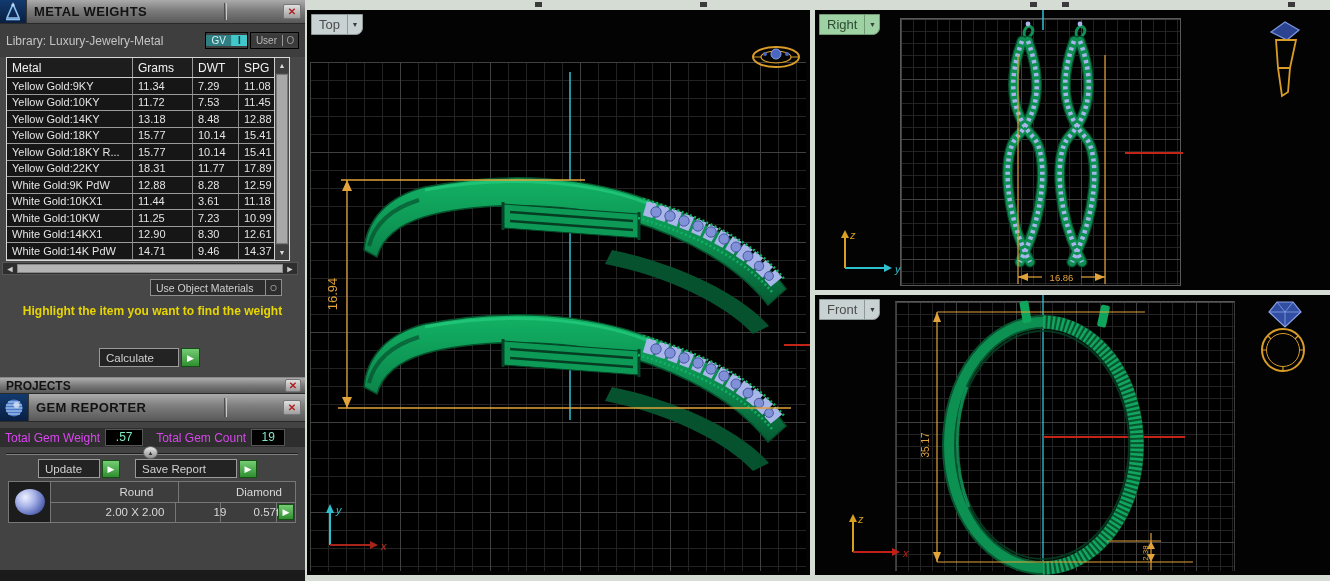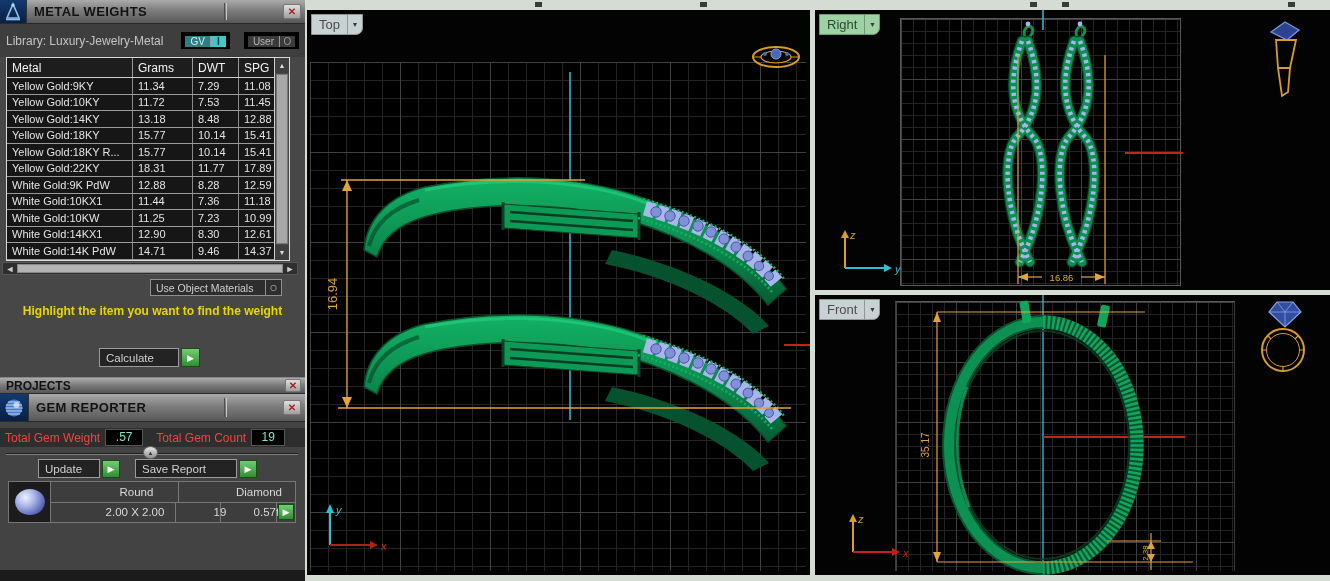--- a/index.html
+++ b/index.html
@@ -18,21 +18,21 @@
   .groove { width:3px; height:70%; border-left:1px solid #4f4f4f; border-right:1px solid #c9c9c9; margin-left:auto; }
   .xbtn { width:18px; height:15px; margin:0 4px 0 56px; background:linear-gradient(#e0e0e0,#9f9f9f);
     border:1px solid #777; border-radius:2px; color:#b02020; font-size:10px; font-weight:bold;
     display:flex; align-items:center; justify-content:center; line-height:1; }
   .icon-tile { width:27px; height:100%; display:flex; align-items:center; justify-content:center;
     background:linear-gradient(#123a6e,#0a1f42); border-right:1px solid #333; }
 
   .library-row { position:absolute; left:0; top:24px; width:305px; height:33px; background:#3e3e3e;
     display:flex; align-items:center; padding:0 6px; }
   .library-label { color:#c4c4c4; font-size:12px; }
-  .toggle { display:flex; align-items:flex-start; height:17px; border:4px solid #000000; margin-left:14px; }
+  .toggle { display:flex; align-items:center; height:17px; border:1px solid #000000; margin-left:2px; }
   .toggle .tlabel { font-size:10px; padding:0 5px; display:flex; align-items:center; }
   .toggle .tstate { width:16px; display:flex; align-items:center; justify-content:center; font-size:10px; border-left:1px solid #979797; }
   .gv .tlabel { background:#2e7f83; color:#d8eeee; }
   .gv .tstate { background:#41c6ca; color:#073b3c; font-weight:bold; }
   .user .tlabel { background:#3a3a3a; color:#b8b8b8; }
   .user .tstate { background:#3a3a3a; color:#9a9a9a; }
 
   .mtable { position:absolute; left:6px; top:57px; width:284px; height:204px; background:#141414;
     border:1px solid #d9d9d9; display:flex; }
   .mtable-main { flex:1; display:flex; flex-direction:column; overflow:hidden; }
@@ -62,21 +62,21 @@
     border:1px solid #145014; color:#fff; font-size:9px; display:flex; align-items:center; justify-content:center; }
 
   .projects-bar { position:absolute; left:0; top:377px; width:305px; height:17px;
     background:linear-gradient(#adadad,#7a7a7a 50%,#565656); border-top:1px solid #888; border-bottom:1px solid #2a2a2a;
     display:flex; align-items:center;gap:20px; }
   .projects-bar .ptitle { font-weight:bold; font-size:12px; color:#121212; padding-left:6px; }
   .projects-bar .xbtn { margin-left:auto; width:16px; height:13px; }
 
   .gr-body { position:absolute; left:0; top:422px; width:305px; height:148px; background:#434343; }
   .totals { position:absolute; left:0; top:6px; width:305px; height:19px; background:#2e2e2e; display:flex; align-items:center; }
-  .totals .tl { color:#ef4444; font-size:12px; padding:0 5px; }
+  .totals .tl { color:#d946ef; font-size:12px; padding:0 5px; }
   .totals .tv { background:#000; color:#7fe8c0; font-size:12px; text-align:center; border:1px solid #555; height:17px; line-height:15px; }
   .divline { position:absolute; left:6px; top:31px; width:292px; border-top:1px solid #1e1e1e; border-bottom:1px solid #808080; }
   .divknob { position:absolute; left:143px; top:24px; width:15px; height:13px; border-radius:50%;
     background:linear-gradient(#e8e8e8,#8f8f8f); border:1px solid #666; color:#333; font-size:6px;
     display:flex; align-items:center; justify-content:center; }
   .gemtable { position:absolute; left:8px; top:59px; width:288px; height:42px; display:flex; background:#3d3d3d; border:1px solid #777; }
   .gemthumb { width:42px; background:#1c1c1c; border-right:1px solid #777; display:flex; align-items:center; justify-content:center; }
   .gemball { width:30px; height:26px; border-radius:50%;
     background:radial-gradient(circle at 35% 32%, #eef1ff, #a9b4e8 35%, #5a6ab8 70%, #232a52); }
   .gemgrid { flex:1; display:flex; flex-direction:column; color:#d8d8d8; font-size:11.5px; }
@@ -200,21 +200,21 @@
             </div>
             <div class="mrow">
               <div class="c0">White Gold:9K PdW</div>
               <div class="c1">12.88</div>
               <div class="c2">8.28</div>
               <div class="c3">12.59</div>
             </div>
             <div class="mrow">
               <div class="c0">White Gold:10KX1</div>
               <div class="c1">11.44</div>
-              <div class="c2">7.36</div>
+              <div class="c2">3.61</div>
               <div class="c3">11.18</div>
             </div>
             <div class="mrow">
               <div class="c0">White Gold:10KW</div>
               <div class="c1">11.25</div>
               <div class="c2">7.23</div>
               <div class="c3">10.99</div>
             </div>
             <div class="mrow">
               <div class="c0">White Gold:14KX1</div>

